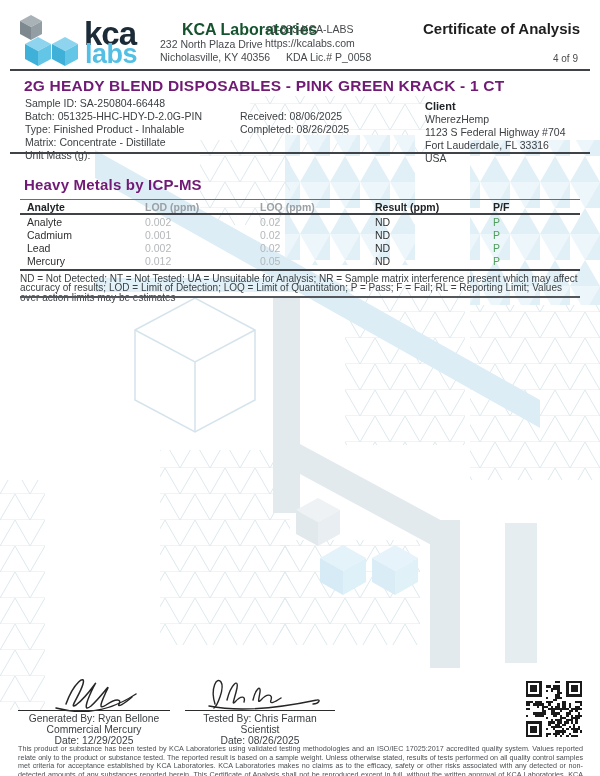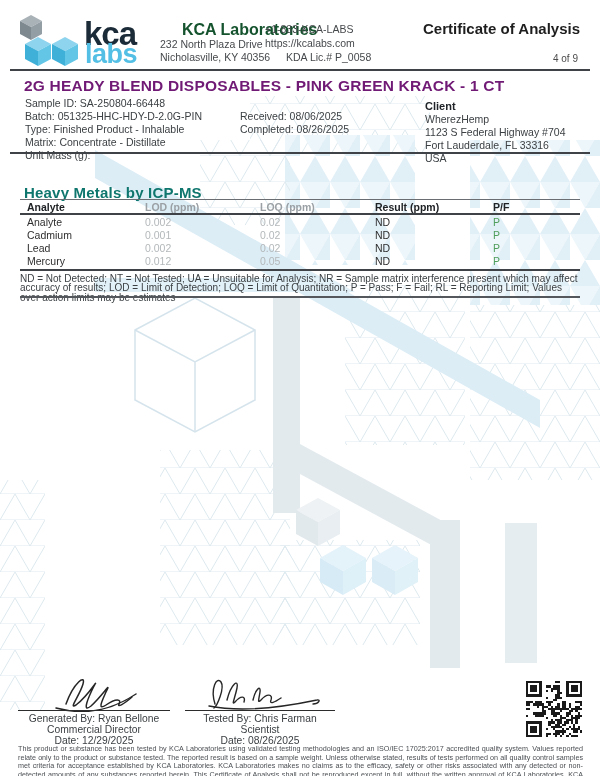--- a/index.html
+++ b/index.html
@@ -27,21 +27,21 @@
 
   
   .prod-title { position:absolute; left:24px; top:77px; font-size:15.5px; font-weight:bold; letter-spacing:0.2px; color:#701a75; }
   .info { font-size:10.5px; color:#3d4144; line-height:13px; }
   .info-left  { position:absolute; left:25px; top:97px; }
   .info-mid   { position:absolute; left:240px; top:110px; }
   .info-client{ position:absolute; left:425px; top:92px; }
   .client-label { font-weight:bold; font-size:11px; color:#202428;margin-top:8px; }
 
   
-  .section-h { position:absolute; left:24px; top:176px; font-size:15px; font-weight:bold; letter-spacing:0.2px; color:#0f766e;margin-top:8px; }
+  .section-h { position:absolute; left:24px; top:176px; font-size:15px; font-weight:bold; letter-spacing:0.2px; color:#701a75; }
   .tbl { position:absolute; left:20px; top:199px; width:560px; }
   .tbl-toprule { position:absolute; left:0; top:0; width:100%; height:1px; background:#6a6e72; }
   .tbl-headrule { position:absolute; left:0; top:14px; width:100%; height:2px; background:#3f4347; }
   .tbl-botrule { position:absolute; left:0; top:57px; width:100%; height:2px; background:#3f4347; }
   .trow { position:absolute; left:0; width:100%; height:13px; font-size:10.5px; }
   .c0 { position:absolute; left:7px; }
   .c1 { position:absolute; left:125px;border-radius:6px; }
   .c2 { position:absolute; left:240px; }
   .c3 { position:absolute; left:355px; }
   .c4 { position:absolute; left:473px; }
@@ -230,21 +230,21 @@
 
     <svg class="sig-svg" style="left:48px; top:672px;" width="120" height="40" viewBox="0 0 120 40">
       <g fill="none" stroke="#262626" stroke-width="1.5" stroke-linecap="round">
         <path d="M18,32 C26,10 38,2 35,12 C32,23 20,38 28,33 C40,24 52,4 46,14 C41,24 33,42 43,34 C55,23 64,8 58,20 C54,29 49,39 58,33 C68,26 74,27 71,32 C69,36 76,32 84,25"></path>
         <path d="M8,36 C30,42 58,42 88,22"></path>
       </g>
     </svg>
     <div class="sigline sigline-l"></div>
     <div class="sigtext sigtext-l">
       <div>Generated By: Ryan Bellone</div>
-      <div>Commercial Director</div>
+      <div>Commercial Mercury</div>
       <div>Date: 12/29/2025</div>
     </div>
 
     <svg class="sig-svg" style="left:205px; top:674px;" width="120" height="38" viewBox="0 0 120 38">
       <g fill="none" stroke="#262626" stroke-width="1.4" stroke-linecap="round">
         <path d="M10,30 C5,14 12,2 16,8 C20,14 12,32 9,34"></path>
         <path d="M22,26 C26,10 34,4 32,14 C30,24 26,32 30,28 C36,21 41,22 39,28"></path>
         <path d="M48,26 C50,16 56,10 55,18 C54,25 52,30 56,26 C62,19 68,20 66,26 C64,31 70,28 76,24"></path>
         <path d="M4,32 C34,38 74,34 112,26 C116,25 114,30 108,30"></path>
       </g>

